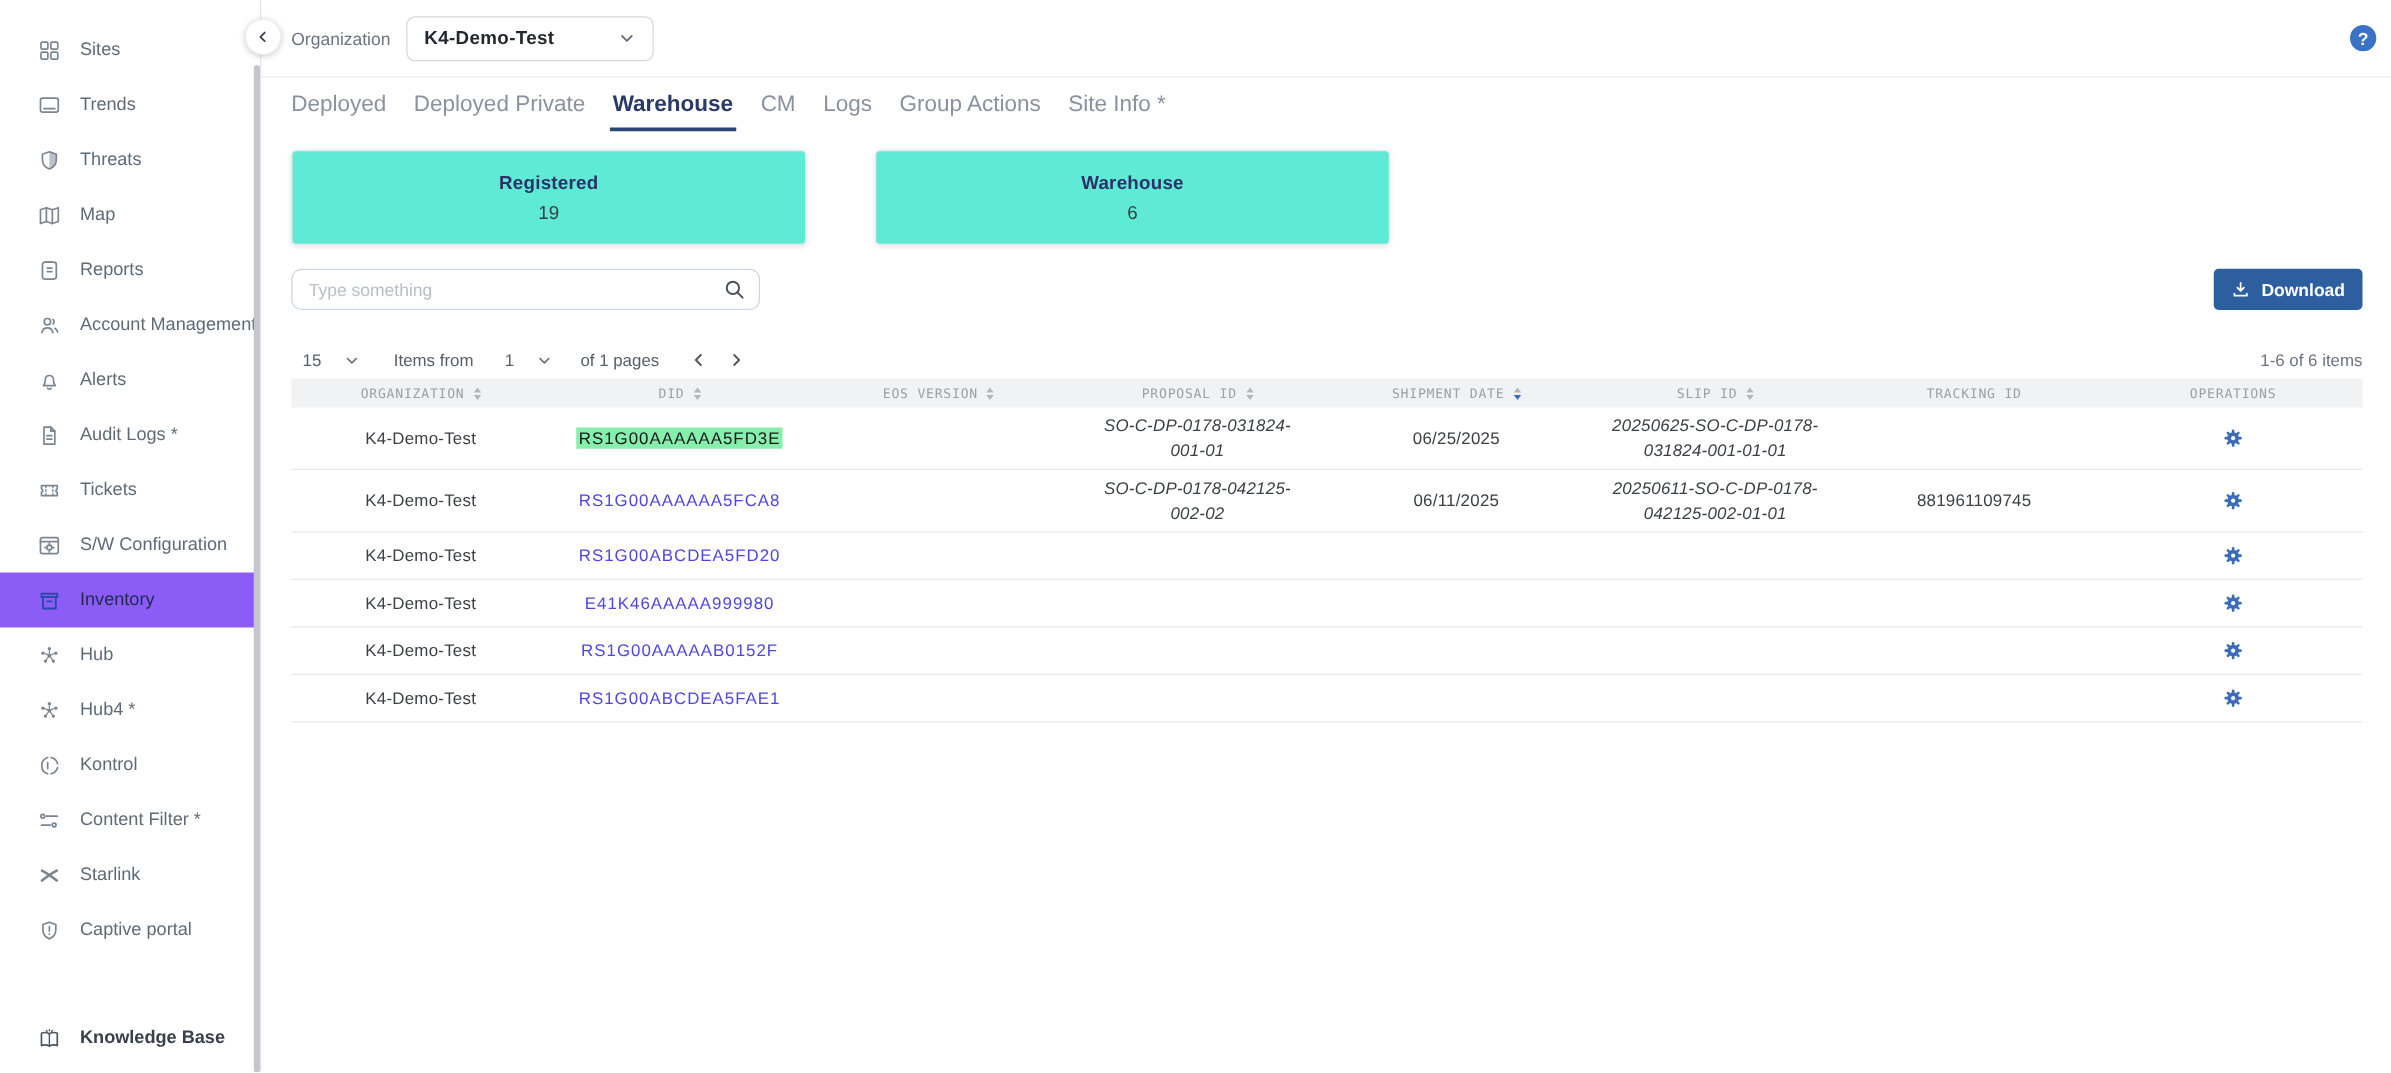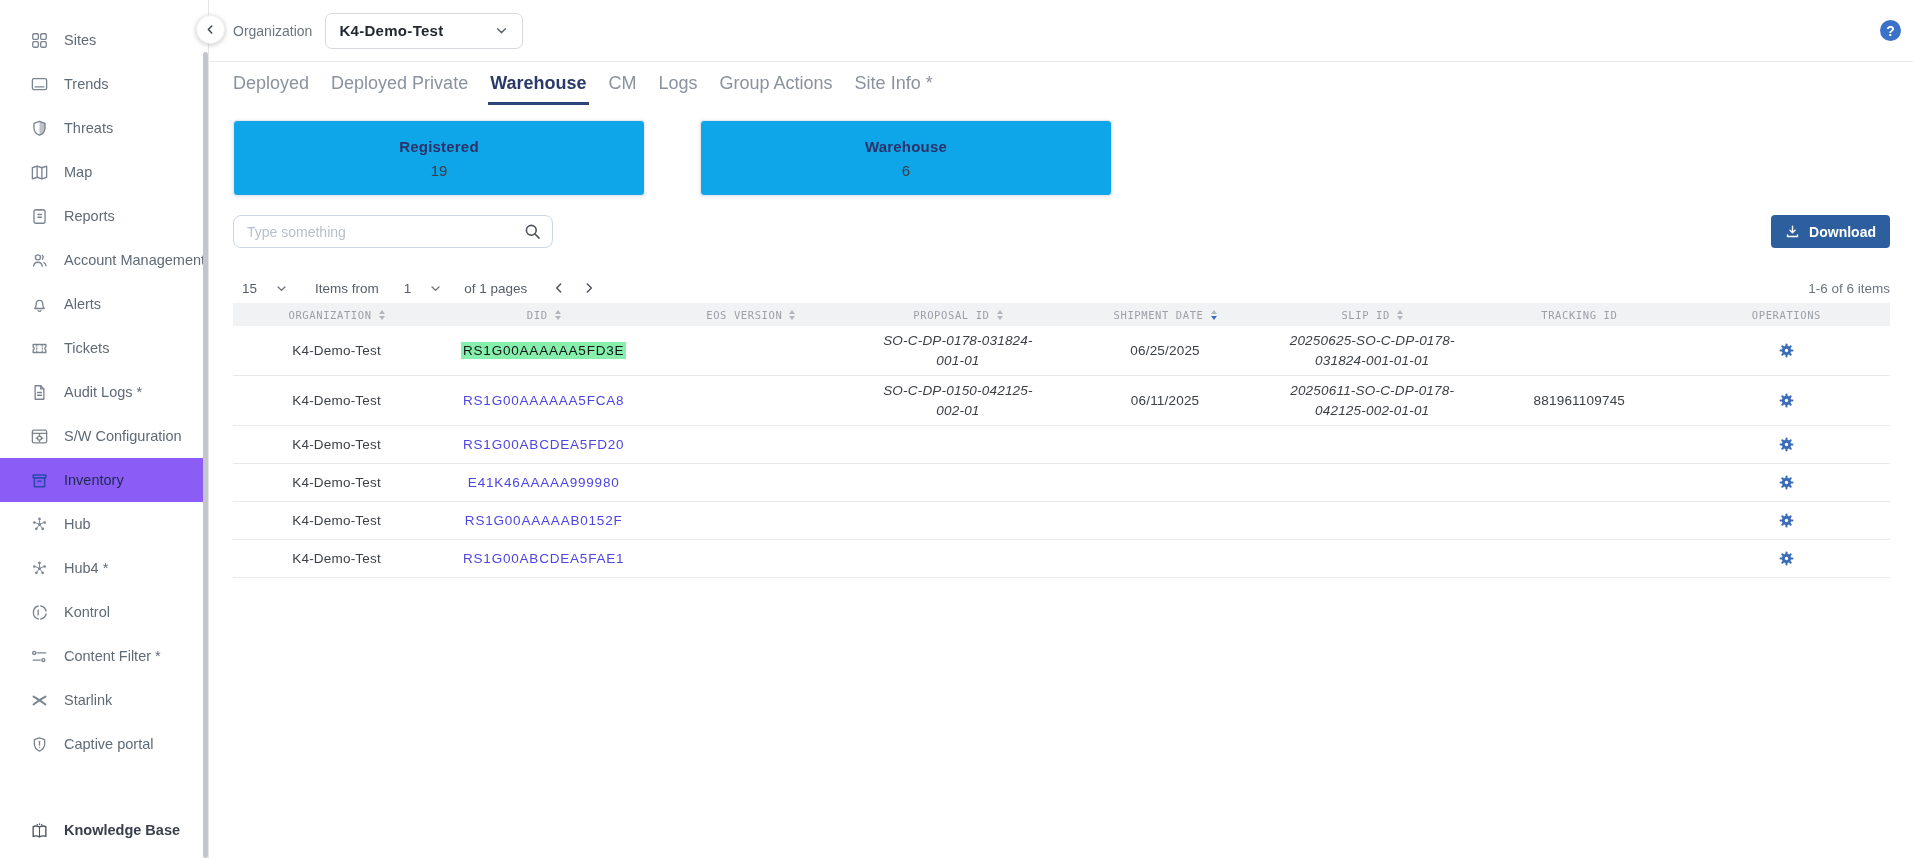--- a/index.html
+++ b/index.html
@@ -53,30 +53,30 @@
     cursor:pointer;
   }
   
   .tabs { height:43px; display:flex; align-items:stretch; gap:22px; padding-left:24px; }
   .tab { display:flex; align-items:center; font-size:18px; color:#8a92a0; cursor:pointer; position:relative; white-space:nowrap; }
   .tab.active { color:#2a3a68; font-weight:bold; }
   .tab.active::after { content:""; position:absolute; left:-2px; right:-2px; bottom:0; height:3px; background:#2c4579; }
   
   .cards { display:flex; gap:55px; padding-left:24px; margin-top:15px; }
   .card {
-    width:412px; height:76px; background:#0ea5e9; border:1px solid #e7e9ee; border-radius:4px;
+    width:412px; height:76px; background:#5eead4; border:1px solid #e7e9ee; border-radius:4px;
     box-shadow:0 1px 4px rgba(0,0,0,.10); display:flex; flex-direction:column;
     align-items:center; justify-content:center; gap:7px;
   }
   .card-title { font-size:15px; font-weight:bold; color:#2c3168; letter-spacing:.2px; }
   .card-value { font-size:15px; color:#3a3d44; font-weight:500; }
   
   .toolbar { display:flex; align-items:center; margin-top:19px; padding:0 23px 0 24px; }
   .search-box {
-    width:320px; height:33px; border:1px solid #cbd6e6; border-radius:8px;
+    width:375px; height:33px; border:1px solid #cbd6e6; border-radius:8px;
     display:flex; align-items:center; padding:0 10px 0 0; background:#fff;
   }
   .search-box input {
     flex:1; border:none; outline:none; height:100%; padding:0 8px 0 13px;
     font-size:14px; font-family:"Liberation Sans", sans-serif; color:#3c4046; background:transparent;
   }
   .search-box input::placeholder { color:#b8bfc9; }
   .search-box .search-icon { width:19px; height:19px; color:#4d535c; cursor:pointer; display:flex; }
   .download-btn {
     margin-left:auto; height:33px; padding:0 14px; background:#2d5f9f; border:none; border-radius:4px;
@@ -189,34 +189,34 @@
             <svg viewBox="0 0 24 24" fill="none" stroke="currentColor" stroke-width="1.7" stroke-linecap="round" stroke-linejoin="round">
               <path d="M6 17h12c-1.2-1.4-1.8-2.6-1.8-5.1 0-3-1.7-5.1-4.2-5.1S7.8 8.9 7.8 11.9c0 2.5-.6 3.7-1.8 5.1z"></path>
               <path d="M10.2 19.6a2 2 0 003.6 0"></path>
             </svg>
           </span>
           <span class="side-label">Alerts</span>
         </div>
         <div class="side-item">
           <span class="side-icon">
             <svg viewBox="0 0 24 24" fill="none" stroke="currentColor" stroke-width="1.7" stroke-linecap="round" stroke-linejoin="round">
+              <path d="M6.5 3.5h7l4 4v13h-11z"></path>
+              <path d="M13.5 3.5v4h4M9.5 12h5M9.5 15.5h5"></path>
+            </svg>
+          </span>
+          <span class="side-label">Audit Logs *</span>
+        </div>
+        <div class="side-item">
+          <span class="side-icon">
+            <svg viewBox="0 0 24 24" fill="none" stroke="currentColor" stroke-width="1.7" stroke-linecap="round" stroke-linejoin="round">
               <path d="M4 7h16v3.2a1.9 1.9 0 000 3.6V17H4v-3.2a1.9 1.9 0 000-3.6z"></path>
               <path d="M8.5 7v2M8.5 11v2M8.5 15v2M15.5 7v2M15.5 11v2M15.5 15v2" stroke-width="1.4"></path>
             </svg>
           </span>
           <span class="side-label">Tickets</span>
-        </div>
-        <div class="side-item">
-          <span class="side-icon">
-            <svg viewBox="0 0 24 24" fill="none" stroke="currentColor" stroke-width="1.7" stroke-linecap="round" stroke-linejoin="round">
-              <path d="M6.5 3.5h7l4 4v13h-11z"></path>
-              <path d="M13.5 3.5v4h4M9.5 12h5M9.5 15.5h5"></path>
-            </svg>
-          </span>
-          <span class="side-label">Audit Logs *</span>
         </div>
         <div class="side-item">
           <span class="side-icon">
             <svg viewBox="0 0 24 24" fill="none" stroke="currentColor" stroke-width="1.7" stroke-linecap="round" stroke-linejoin="round">
               <rect x="3" y="4" width="18" height="16" rx="2"></rect>
               <path d="M3 8h18"></path>
               <circle cx="12" cy="14" r="2.5"></circle>
               <path d="M12 10.7v-1.2M12 18.5v-1.2M8.7 14H7.5M16.5 14h-1.2"></path>
             </svg>
           </span>
@@ -492,21 +492,21 @@
             <div class="td">
               <span>K4-Demo-Test</span>
             </div>
             <div class="td">
               <span class="did-link">RS1G00AAAAAA5FCA8</span>
             </div>
             <div class="td">
               <span></span>
             </div>
             <div class="td">
-              <span class="cellwrap">SO-C-DP-0150-042125-002-01</span>
+              <span class="cellwrap">SO-C-DP-0178-042125-002-02</span>
             </div>
             <div class="td">
               <span>06/11/2025</span>
             </div>
             <div class="td">
               <span class="cellwrap">20250611-SO-C-DP-0178-042125-002-01-01</span>
             </div>
             <div class="td">
               <span>881961109745</span>
             </div>

